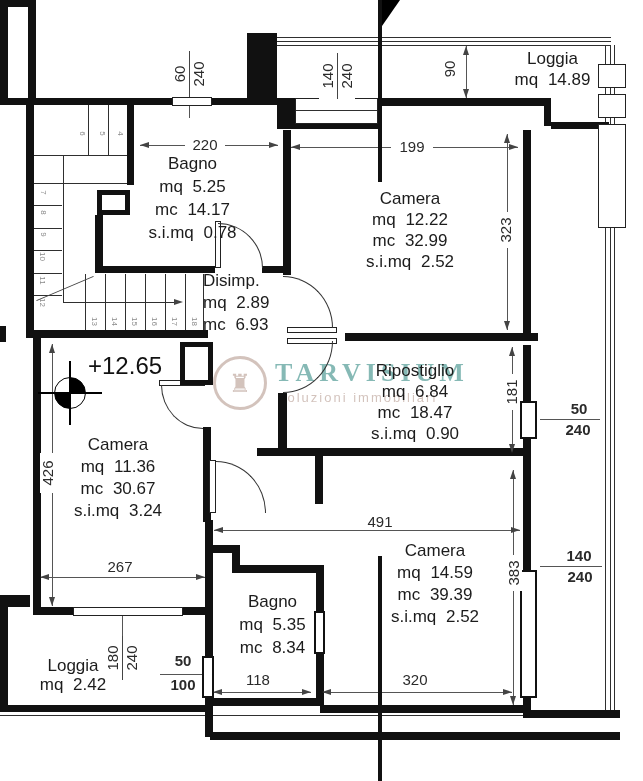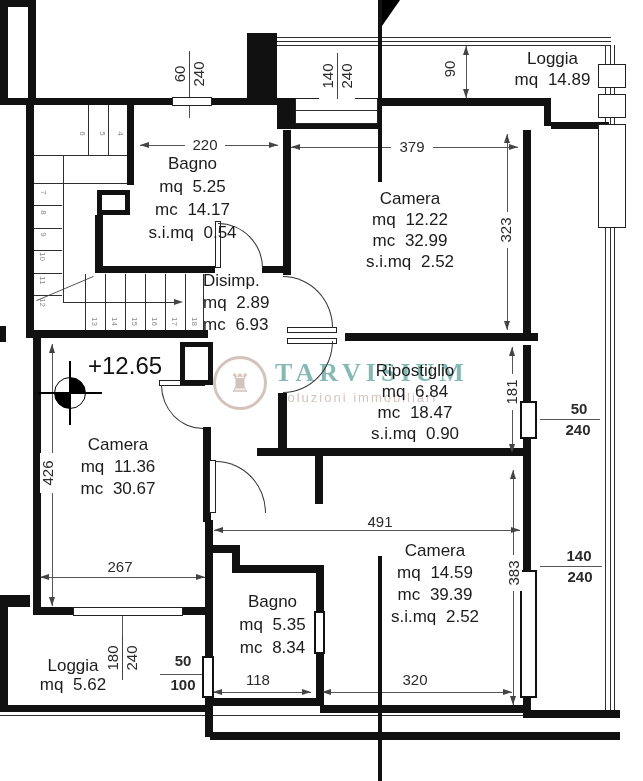--- a/index.html
+++ b/index.html
@@ -178,21 +178,21 @@
   <div class="tl z3" style="left:69px;top:361px;width:2px;height:64px;background:#000"></div>
 
   <div class="room" style="left:495px;top:48px;width:115px;line-height:21px">
     <div>Loggia</div>
     <div>mq 14.89</div>
   </div>
   <div class="room" style="left:130px;top:152px;width:125px;line-height:23px">
     <div>Bagno</div>
     <div>mq 5.25</div>
     <div>mc 14.17</div>
-    <div>s.i.mq 0.54</div>
+    <div>s.i.mq 0.78</div>
   </div>
   <div class="room" style="left:330px;top:188px;width:160px;line-height:21px">
     <div>Camera</div>
     <div>mq 12.22</div>
     <div>mc 32.99</div>
     <div>s.i.mq 2.52</div>
   </div>
   <div class="room" style="left:203px;top:270px;width:85px;line-height:22px;text-align:left">
     <div>Disimp.</div>
     <div>mq 2.89</div>
@@ -201,46 +201,47 @@
   <div class="room" style="left:335px;top:360px;width:160px;line-height:21px">
     <div>Ripostiglio</div>
     <div>mq 6.84</div>
     <div>mc 18.47</div>
     <div>s.i.mq 0.90</div>
   </div>
   <div class="room" style="left:48px;top:434px;width:140px;line-height:22px">
     <div>Camera</div>
     <div>mq 11.36</div>
     <div>mc 30.67</div>
+    <div>s.i.mq 3.24</div>
   </div>
   <div class="room" style="left:360px;top:540px;width:150px;line-height:22px">
     <div>Camera</div>
     <div>mq 14.59</div>
     <div>mc 39.39</div>
     <div>s.i.mq 2.52</div>
   </div>
   <div class="room" style="left:215px;top:590px;width:115px;line-height:23px">
     <div>Bagno</div>
     <div>mq 5.35</div>
     <div>mc 8.34</div>
   </div>
   <div class="room" style="left:23px;top:656px;width:100px;line-height:19px">
     <div>Loggia</div>
-    <div>mq 5.62</div>
+    <div>mq 2.42</div>
   </div>
 
   <div class="dl" style="left:140px;top:145px;width:138px;height:1px"></div>
   <div class="ar ar-l" style="left:140px;top:142px"></div>
   <div class="ar ar-r" style="left:269px;top:142px"></div>
   <div class="dimtxt" style="left:185px;top:137px;width:40px">220</div>
 
   <div class="dl" style="left:291px;top:147px;width:227px;height:1px"></div>
   <div class="ar ar-l" style="left:291px;top:144px"></div>
   <div class="ar ar-r" style="left:509px;top:144px"></div>
-  <div class="dimtxt" style="left:391px;top:139px;width:42px">379</div>
+  <div class="dimtxt" style="left:391px;top:139px;width:42px">199</div>
 
   <div class="dl" style="left:466px;top:46px;width:1px;height:52px"></div>
   <div class="ar ar-u" style="left:463px;top:46px"></div>
   <div class="ar ar-d" style="left:463px;top:89px"></div>
   <div class="dimtxt rot" style="left:436px;top:61px;width:28px">90</div>
 
   <div class="frac rot" style="left:166px;top:56px;width:46px;height:36px">
     <span class="num">60</span>
     <span class="den">240</span>
   </div>

